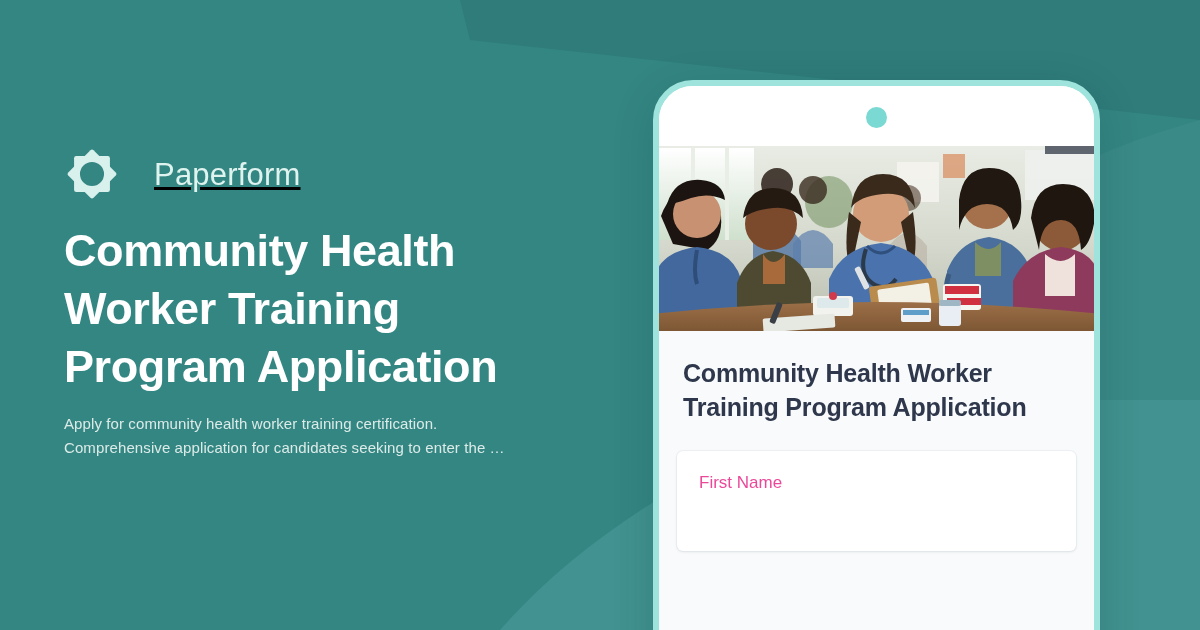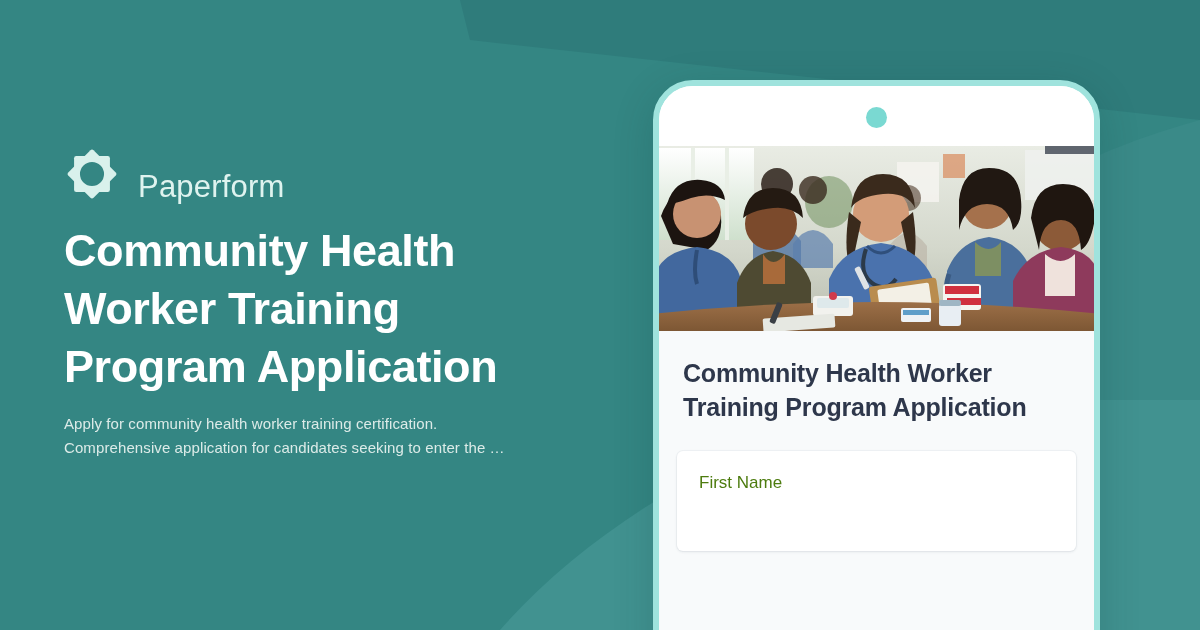--- a/index.html
+++ b/index.html
@@ -36,22 +36,23 @@
     top: 0;
     width: 560px;
     height: 630px;
   }
 
   .brand {
     position: absolute;
     top: 146px;
     left: 0;
     display: flex;
-    align-items: flex-end;
-    gap: 18px;
+    align-items: center;
+    gap: 34px;
+    text-decoration: underline;
   }
   .brand-mark {
     width: 56px;
     height: 56px;
     flex: 0 0 56px;
   }
   .brand-mark svg { display: block; width: 56px; height: 56px; }
   .brand-name {
     font-size: 31px;
     letter-spacing: 0.2px;
@@ -142,21 +143,21 @@
 
   .field-card {
     margin: 26px 18px 0 18px;
     background: #ffffff;
     border-radius: 6px;
     box-shadow: 0 1px 3px rgba(40, 55, 75, 0.10), 0 0 0 1px rgba(40,55,75,0.035);
     padding: 22px 22px 34px 22px;
     min-height: 100px;
   }
   .field-label {
-    color: #4d7c0f;
+    color: #ec4899;
     font-size: 17px;
     font-weight: 400;
     line-height: 1.2;
   }
 </style>
 </head>
 <body>
 
 <div class="canvas">
 

